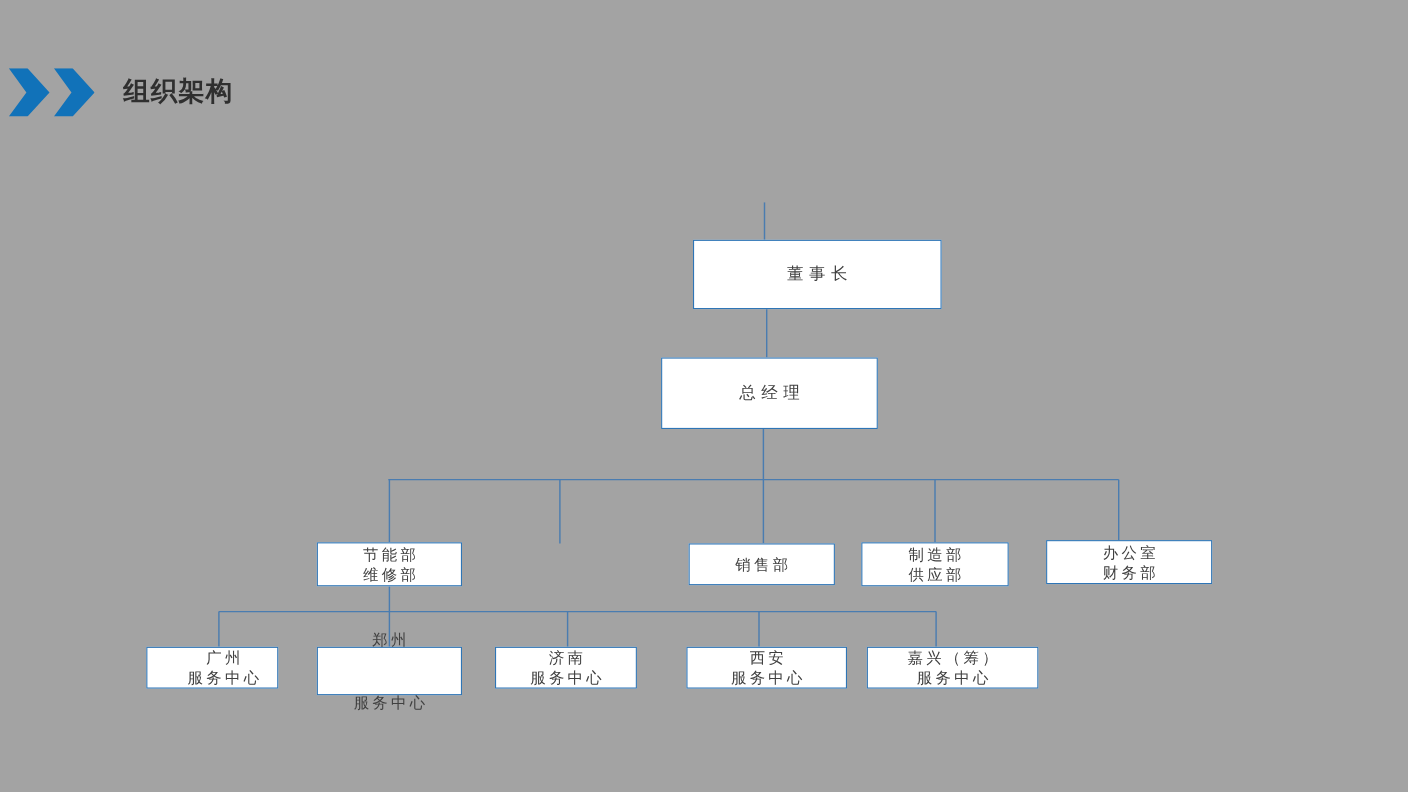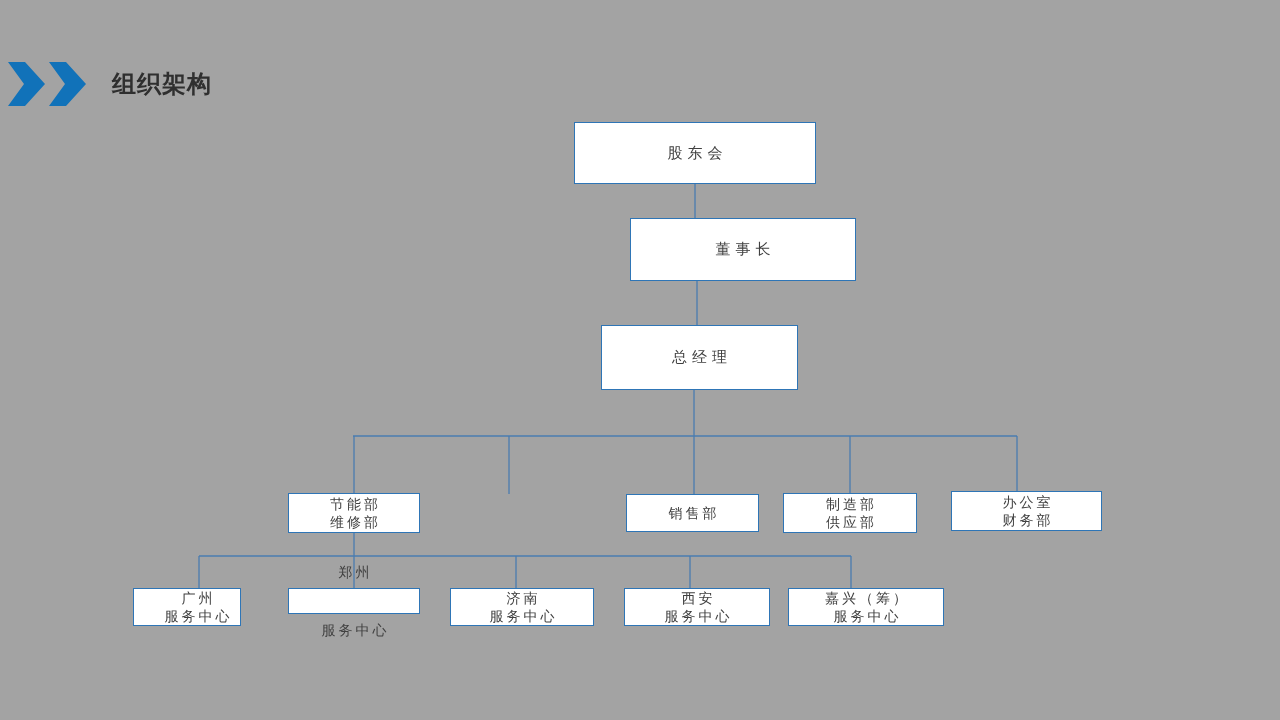--- a/index.html
+++ b/index.html
@@ -27,23 +27,23 @@
   .lv-sm{font-size:14px;letter-spacing:3px;text-indent:3px;line-height:18px;}
   
   #n-shareholders{left:574px;top:122px;width:242px;height:62px;}
   #n-chairman    {left:630px;top:218px;width:226px;height:63px;}
   #n-gm          {left:601px;top:325px;width:197px;height:65px;}
   #n-dept0{left:288px;top:493px;width:132px;height:40px;}
   #n-dept1{left:443px;top:494px;width:132px;height:38px;}
   #n-dept2{left:626px;top:494px;width:133px;height:38px;}
   #n-dept3{left:783px;top:493px;width:134px;height:40px;}
   #n-dept4{left:951px;top:491px;width:151px;height:40px;text-align:right;}
-  #n-svc0{left:133px;top:588px;width:108px;height:38px;padding-left:20px;}
-  #n-svc1{left:288px;top:588px;width:132px;height:26px;gap:40px;}
-  #n-svc2{left:450px;top:588px;width:144px;height:38px;}
+  #n-svc0{left:133px;top:588px;width:120px;height:38px;padding-left:20px;}
+  #n-svc1{left:288px;top:588px;width:132px;height:44px;gap:40px;}
+  #n-svc2{left:450px;top:588px;width:129px;height:38px;}
   #n-svc3{left:624px;top:588px;width:146px;height:38px;}
   #n-svc4{left:788px;top:588px;width:156px;height:38px;}
 </style>
 </head>
 <body>
 
 <div class="slide">
 
   <svg class="hdr-icon" viewBox="0 0 78 44" aria-hidden="true">
     <polygon points="0,0 17,0 37,22 17,44 0,44 16,22" fill="#1172b9"></polygon>
@@ -66,23 +66,20 @@
 
       <line x1="354" y1="533" x2="354" y2="588"></line>
       <line x1="199" y1="556" x2="851" y2="556"></line>
       <line x1="199" y1="556" x2="199" y2="588"></line>
       <line x1="516" y1="556" x2="516" y2="588"></line>
       <line x1="690" y1="556" x2="690" y2="588"></line>
       <line x1="851" y1="556" x2="851" y2="588"></line>
     </g>
   </svg>
 
-  <div class="node lv-big" id="n-shareholders">
-    <span class="ln">股东会</span>
-  </div>
   <div class="node lv-big" id="n-chairman">
     <span class="ln">董事长</span>
   </div>
   <div class="node lv-big" id="n-gm">
     <span class="ln">总经理</span>
   </div>
 
   <div class="node lv-sm" id="n-dept0">
     <span class="ln">节能部</span>
     <span class="ln">维修部</span>

